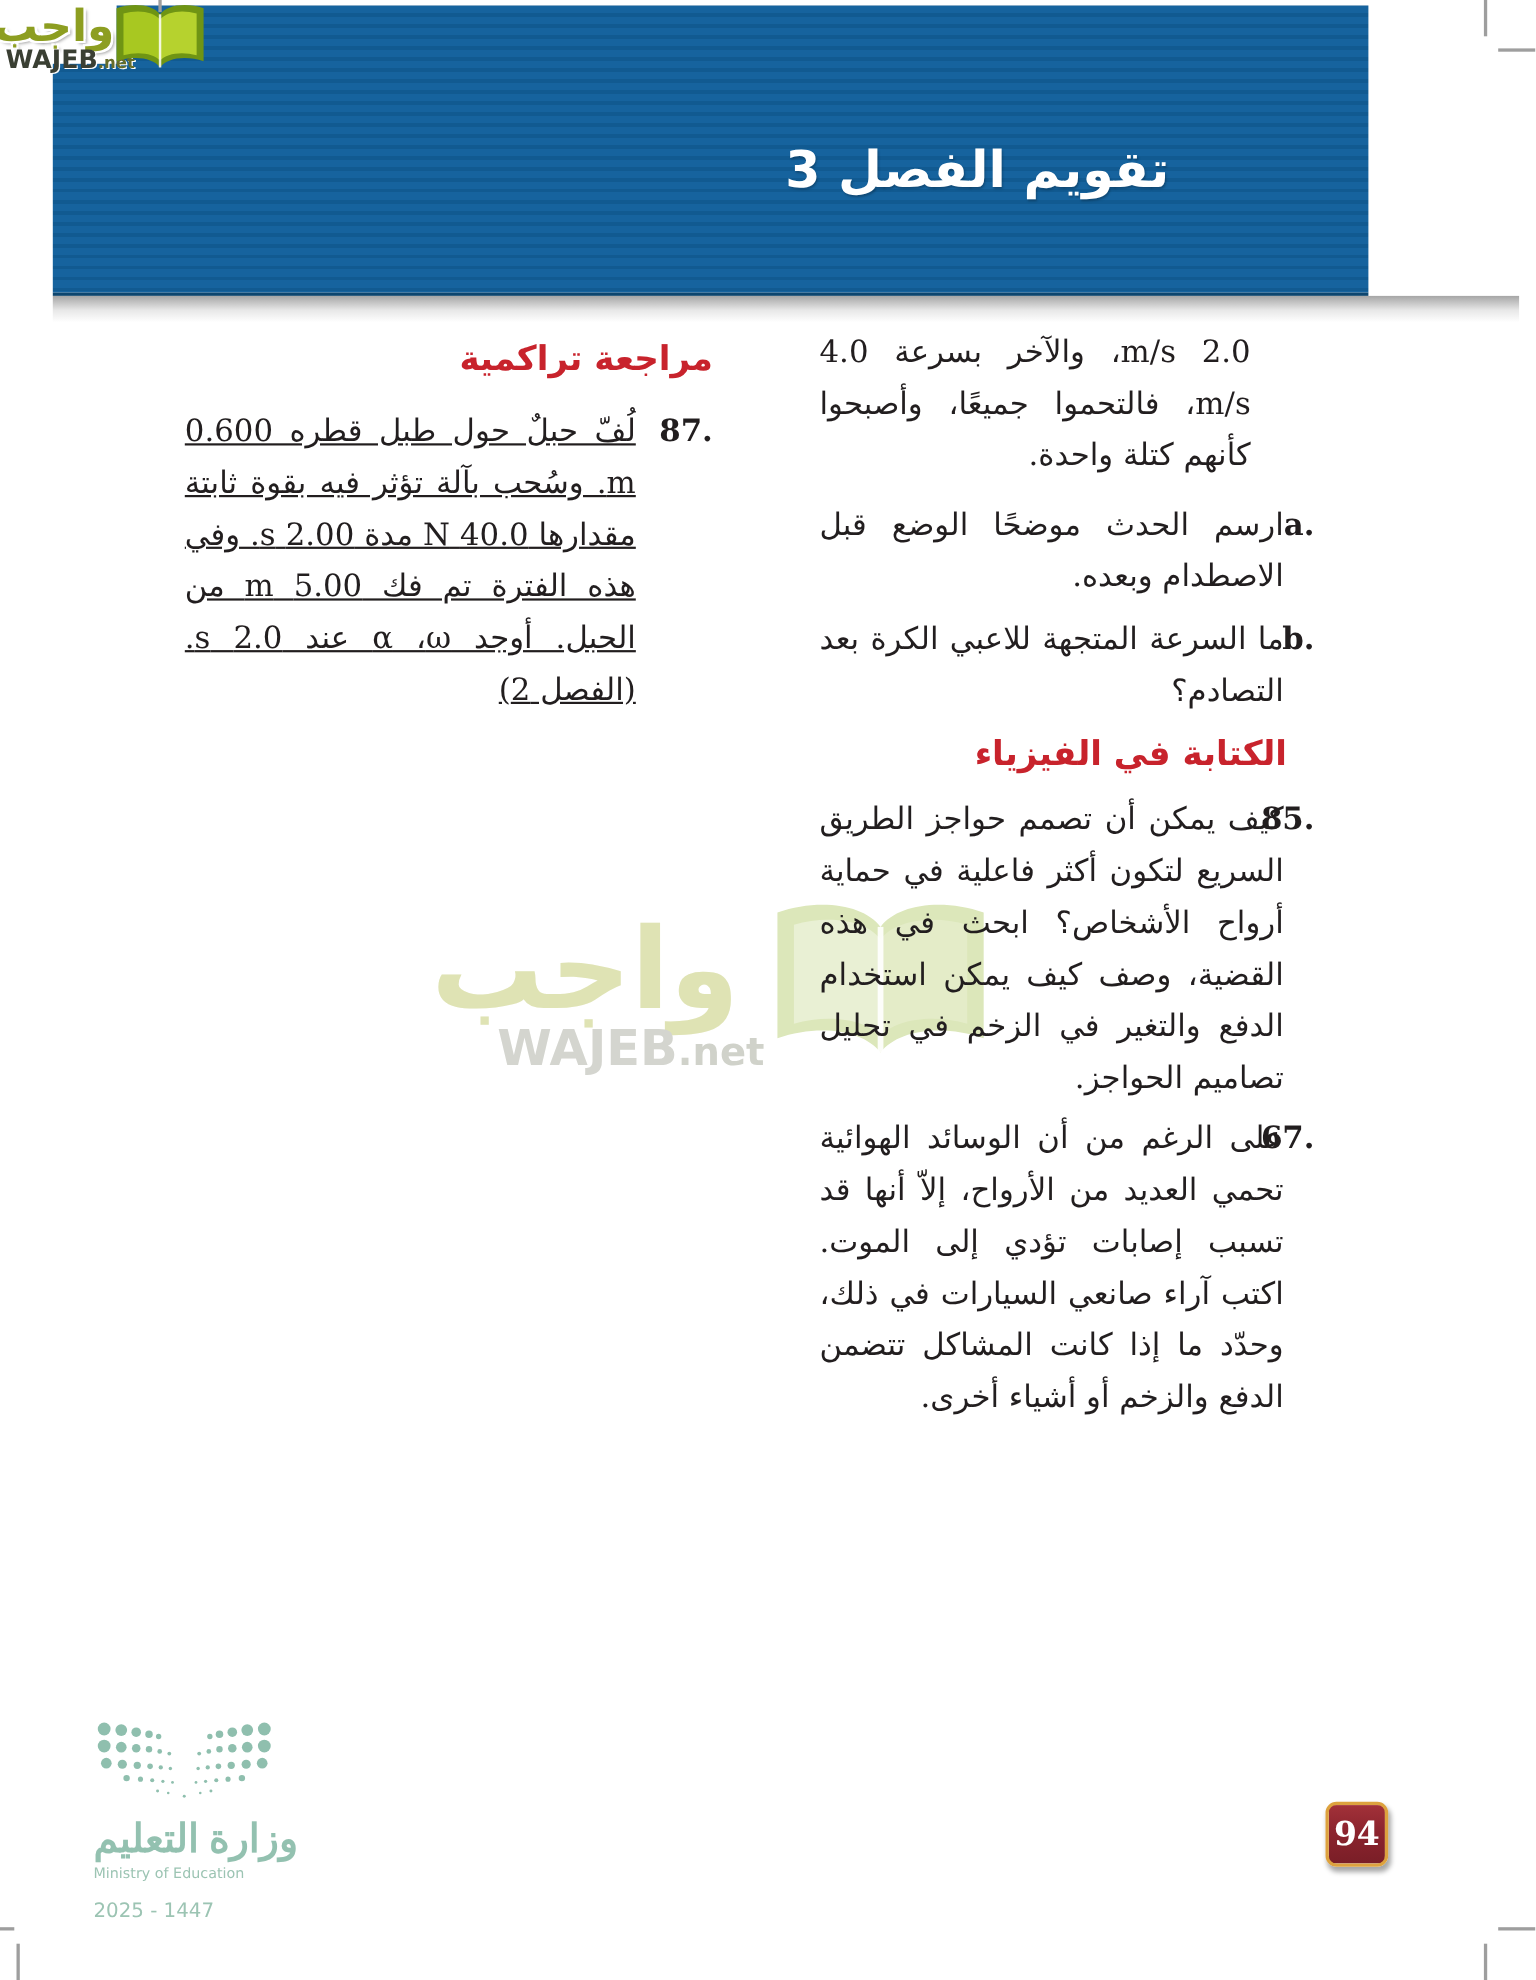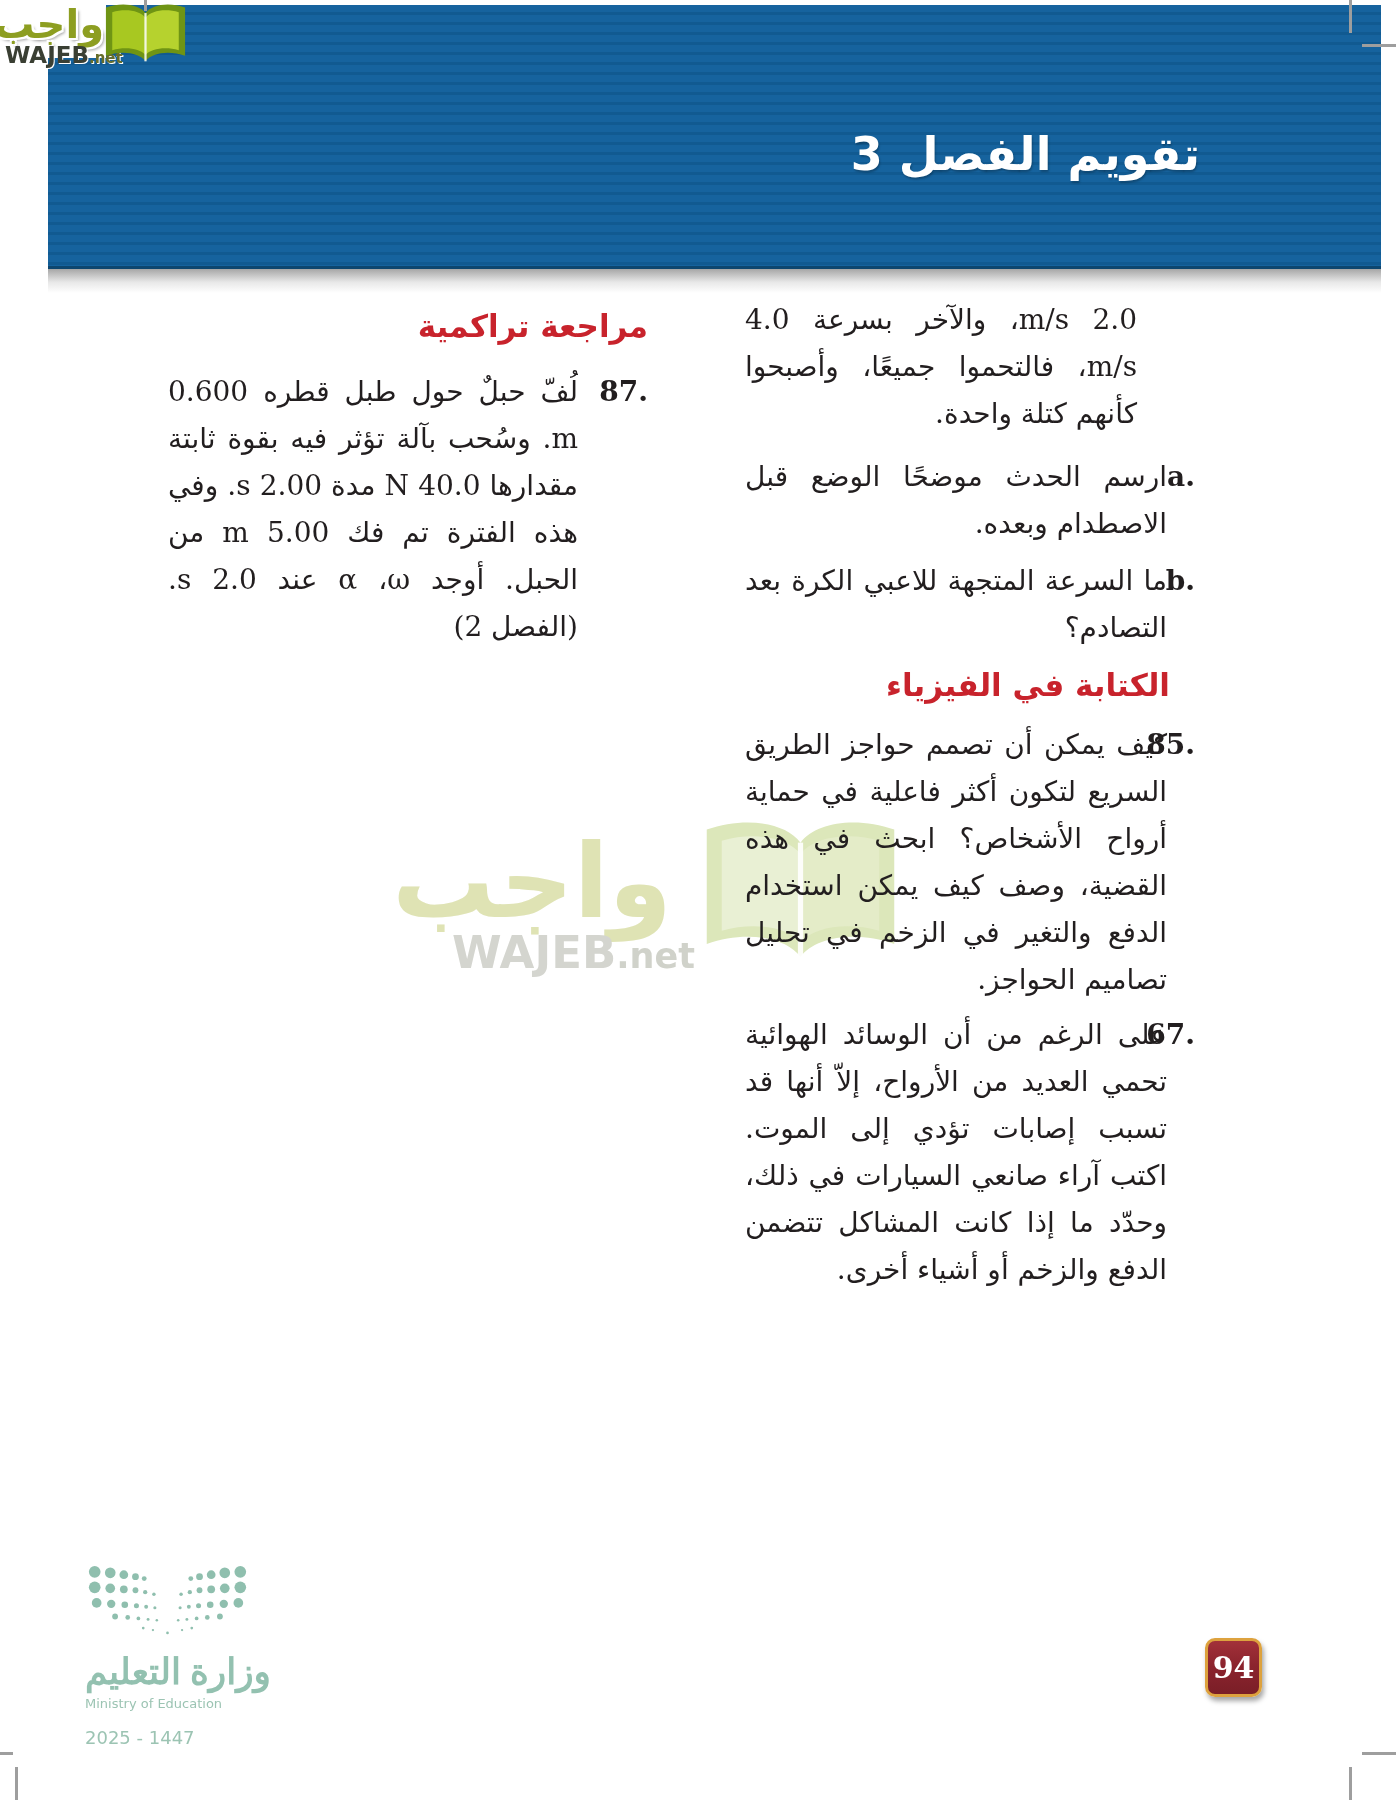--- a/index.html
+++ b/index.html
@@ -2,21 +2,21 @@
 <html lang="ar"><head>
 <meta charset="utf-8">
 <style>
   html,body{margin:0;padding:0;background:#ffffff;}
   .page{
     position:relative;width:1396px;height:1800px;background:#ffffff;overflow:hidden;
     font-family:"DejaVu Serif","DejaVu Sans",sans-serif;color:#221e1f;
   }
   
   .banner{
-    position:absolute;left:48px;top:5px;width:1333px;height:261px;
+    position:absolute;left:48px;top:5px;width:1196px;height:261px;
     background:repeating-linear-gradient(180deg,#16639e 0px,#16639e 7px,#115a91 7px,#115a91 10px);
     border-bottom:3px solid #0d466f;
   }
   .banner-title{
     position:absolute;right:181px;top:122px;direction:rtl;
     color:#ffffff;font-size:46px;font-weight:bold;
     font-family:"DejaVu Sans",sans-serif;white-space:nowrap;
     text-shadow:1px 2px 2px rgba(0,0,0,.25);
   }
   .banner-shadow{
@@ -65,21 +65,21 @@
     position:absolute;right:0;top:0;direction:ltr;unicode-bidi:bidi-override;
     font-weight:bold;white-space:nowrap;
   }
   .ptext{margin-right:28px;}
   .intro{margin-right:58px;}
   .mt16{margin-top:16px;}
   .mt10{margin-top:10px;}
   .mt14{margin-top:14px;}
   .mt8{margin-top:8px;}
   .mt22{margin-top:22px;}
-  .col-left .ptext{margin-right:70px;}
+  .col-left .ptext{margin-right:70px;text-decoration:underline;}
   
   .ministry{position:absolute;left:85px;top:1560px;color:#8fbfae;z-index:2;}
   .min-dots{display:block;}
   .min-ar{
     font-family:Liberation Serif, serif;direction:rtl;text-align:left;
     font-size:36px;font-weight:bold;color:#93c1b0;margin-top:8px;line-height:44px;
   }
   .min-en{font-family:"DejaVu Sans",sans-serif;font-size:13px;color:#9cc4b3;margin-top:2px;}
   .min-yr{font-family:"DejaVu Sans",sans-serif;font-size:18px;color:#9cc4b3;margin-top:16px;}
   

